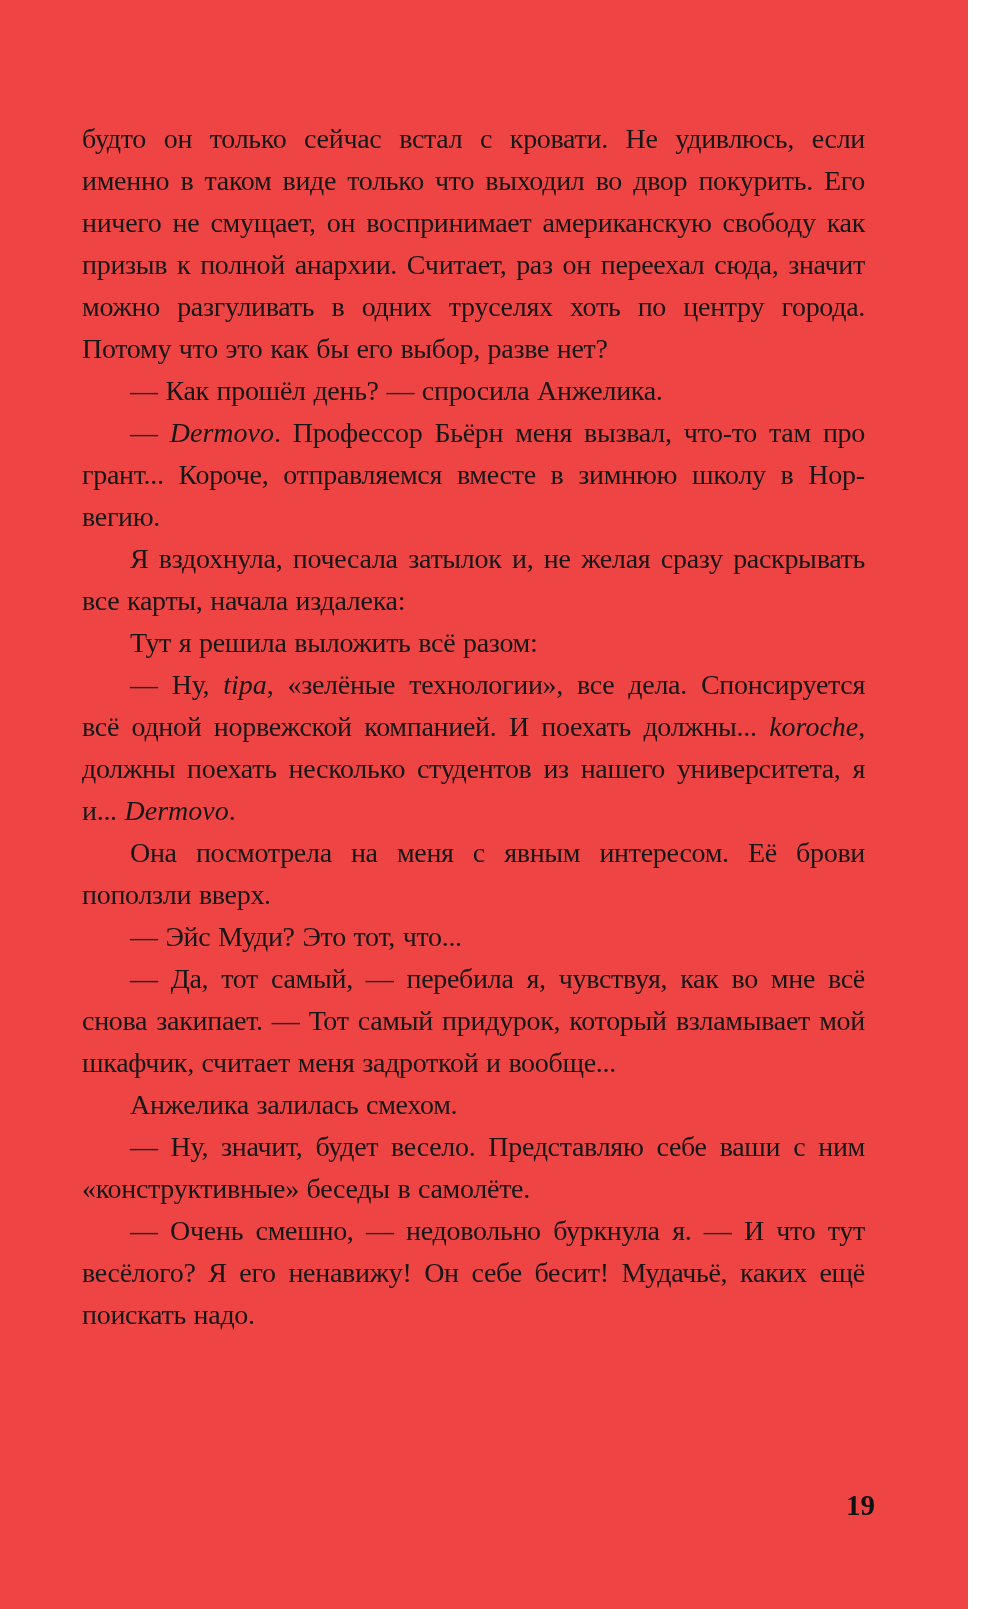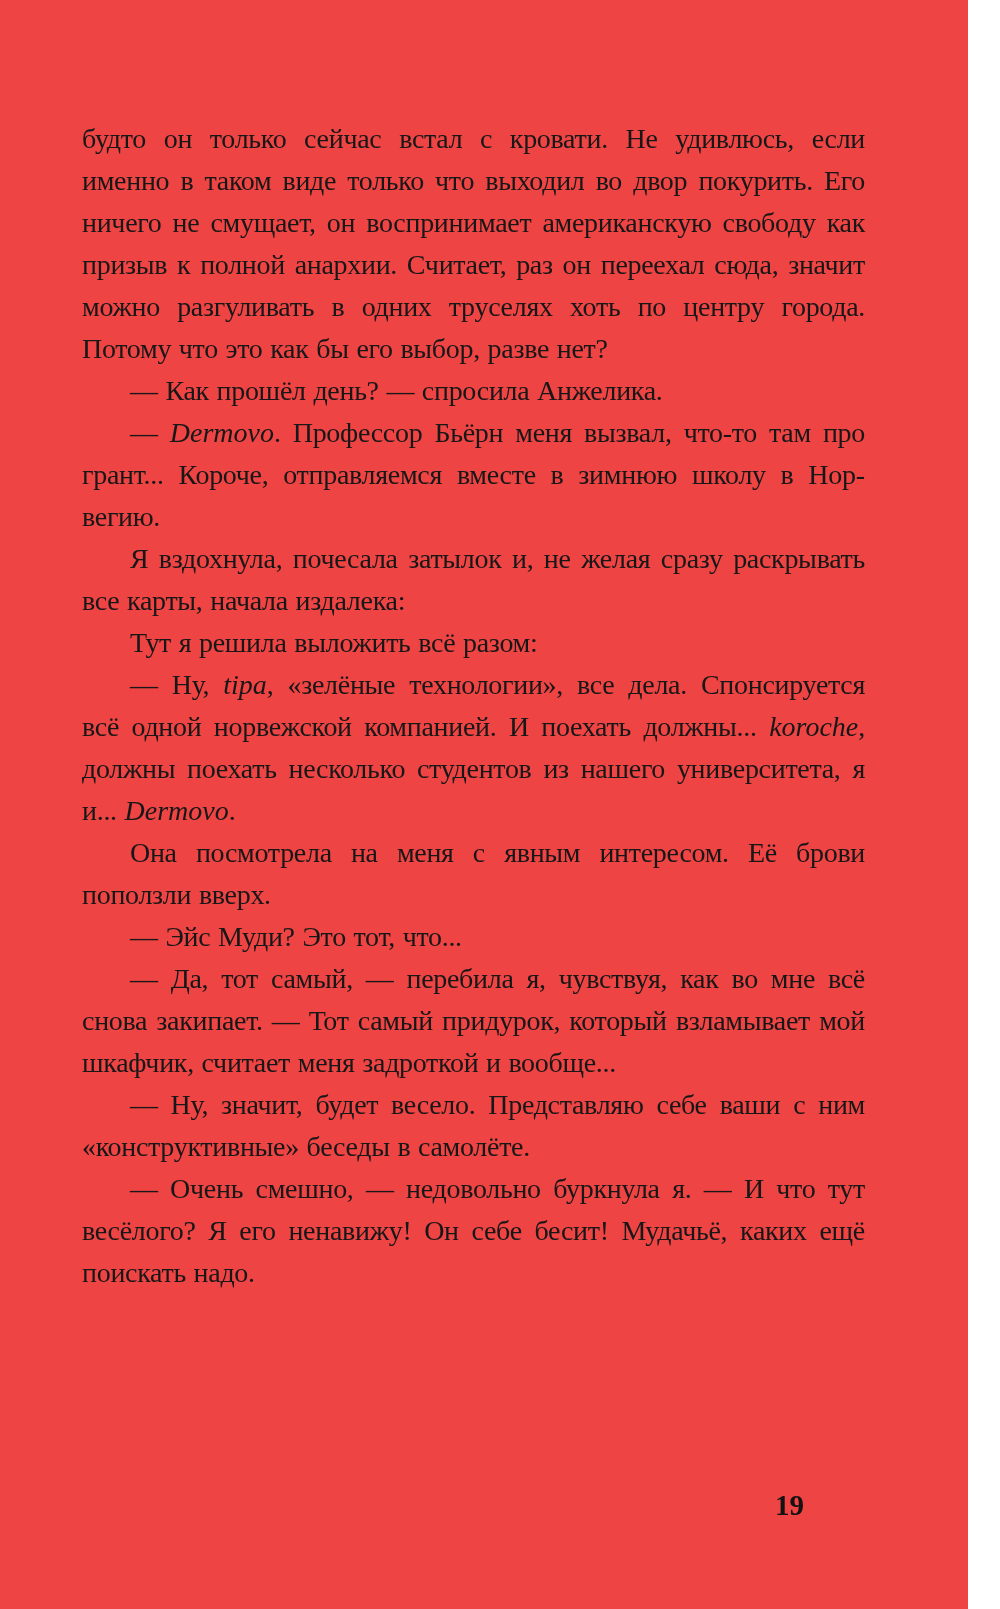--- a/index.html
+++ b/index.html
@@ -37,38 +37,39 @@
   }
   .text-block em {
     font-style: italic;
     letter-spacing: 0;
   }
   .pagenum {
     position: absolute;
     left: 775px;
     top: 1487px;
     width: 100px;
-    text-align: left;
+    text-align: right;
     font-size: 29px;
     line-height: 36px;
     font-weight: 700;
     color: #121212;
   }
 </style>
 </head>
 <body style="background: rgb(255, 255, 255);">
 
 <div class="page">
   <div class="text-block" style="color: rgb(23, 23, 23);">
       <p>будто он только сейчас встал с кровати. Не удивлюсь, если именно в таком виде только что выходил во двор покурить. Его ничего не смущает, он воспринимает американскую сво­боду как призыв к полной анархии. Считает, раз он переехал сюда, значит можно разгуливать в одних труселях хоть по центру города. Потому что это как бы его выбор, разве нет?</p>
       <p class="indent">— Как прошёл день? — спросила Анжелика.</p>
       <p class="indent">— <em>Dermovo</em>. Профессор Бьёрн меня вызвал, что-то там про грант... Короче, отправляемся вместе в зимнюю школу в Нор­вегию.</p>
       <p class="indent">Я вздохнула, почесала затылок и, не желая сразу раскры­вать все карты, начала издалека:</p>
       <p class="indent">Тут я решила выложить всё разом:</p>
       <p class="indent">— Ну, <em>tipa</em>, «зелёные технологии», все дела. Спонсиру­ется всё одной норвежской компанией. И поехать должны... <em>koroche</em>, должны поехать несколько студентов из нашего уни­верситета, я и... <em>Dermovo</em>.</p>
       <p class="indent">Она посмотрела на меня с явным интересом. Её брови поползли вверх.</p>
       <p class="indent">— Эйс Муди? Это тот, что...</p>
       <p class="indent">— Да, тот самый, — перебила я, чувствуя, как во мне всё снова закипает. — Тот самый придурок, который взламывает мой шкафчик, считает меня задроткой и вообще...</p>
+      <p class="indent">Анжелика залилась смехом.</p>
       <p class="indent">— Ну, значит, будет весело. Представляю себе ваши с ним «конструктивные» беседы в самолёте.</p>
       <p class="indent">— Очень смешно, — недовольно буркнула я. — И что тут весёлого? Я его ненавижу! Он себе бесит! Мудачьё, каких ещё поискать надо.</p>
     </div>
   <div class="pagenum">19</div>
 </div>
 
 </body></html>

